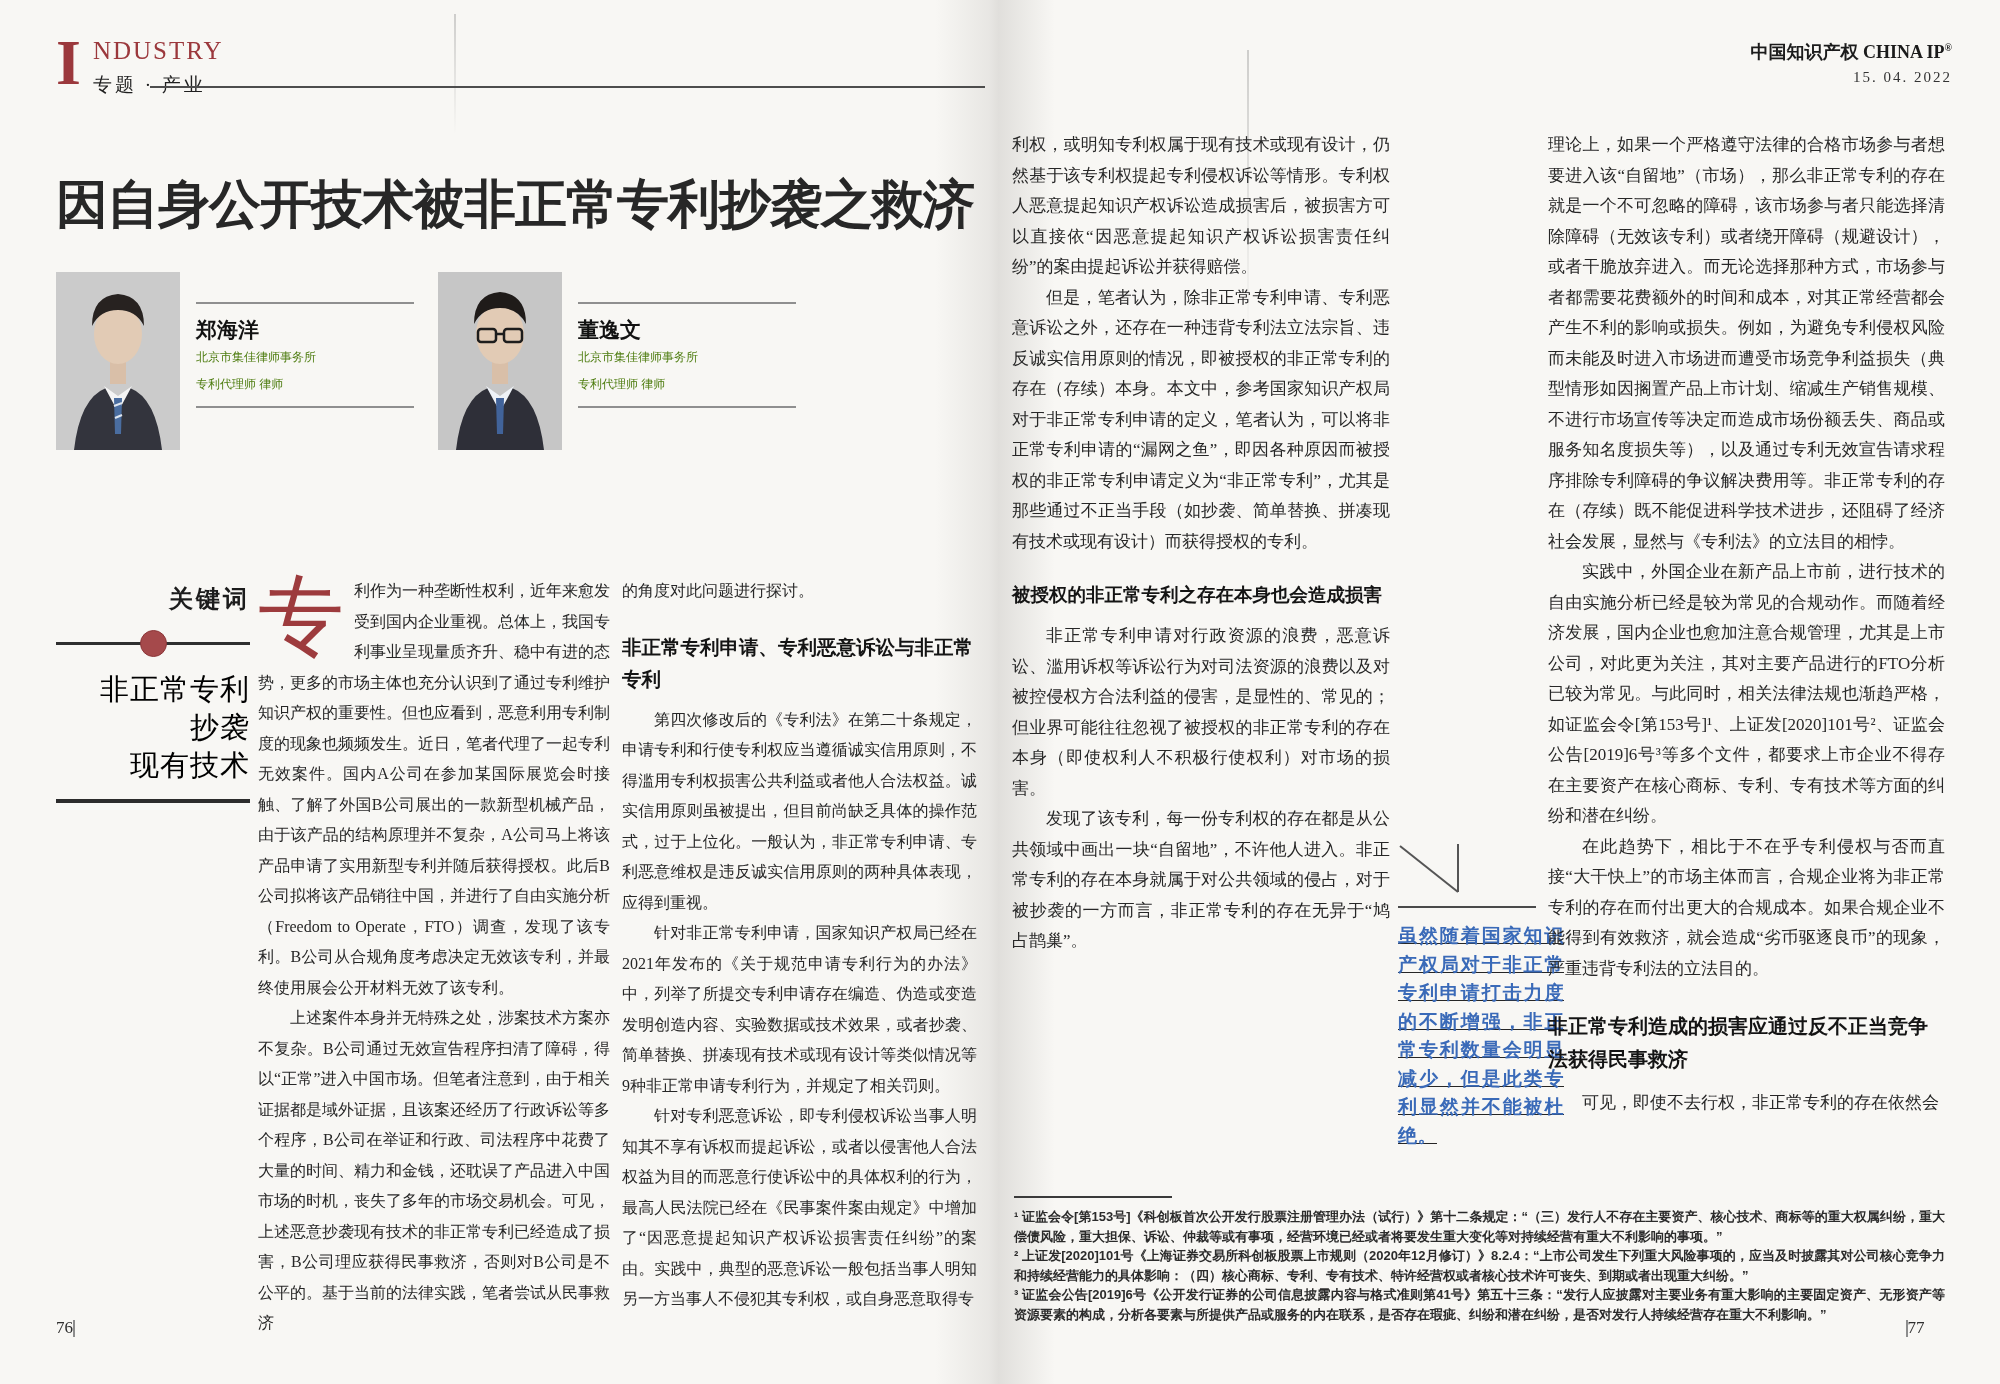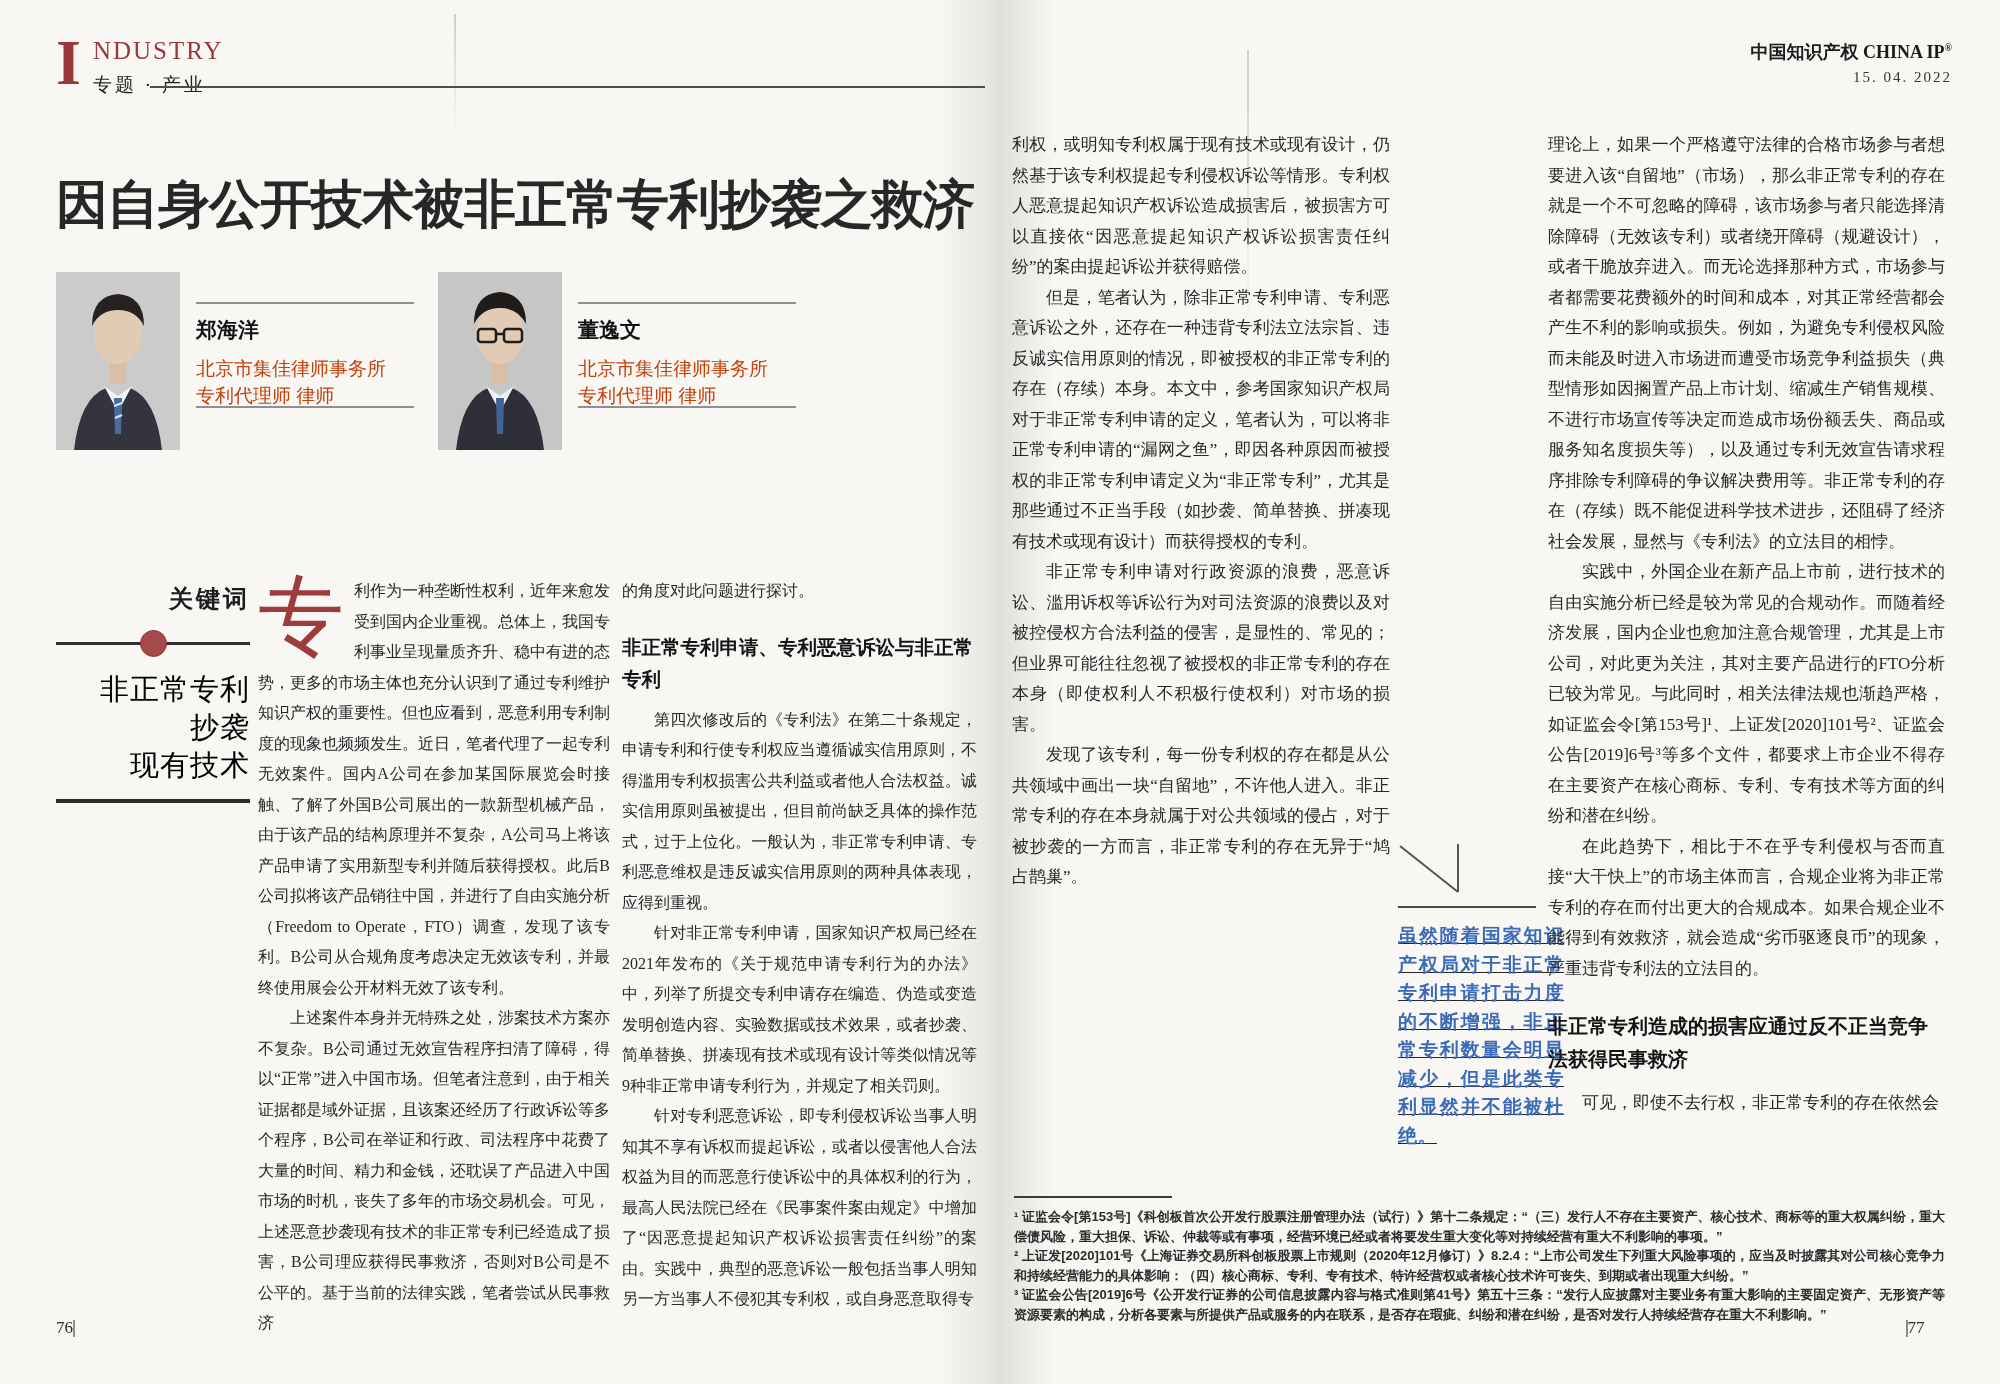--- a/index.html
+++ b/index.html
@@ -51,21 +51,21 @@
   
   .authors { position:absolute; left:56px; top:272px; display:flex; gap:24px; }
   .author { display:flex; gap:16px; }
   .photo { width:124px; height:178px; display:block; }
   .ainfo {
     width:218px; margin-top:30px; height:106px;
     border-top:2px solid #8f8f8f; border-bottom:2px solid #8f8f8f;
     padding-top:12px;
   }
   .aname { font-size:21px; font-weight:700; color:#121212; }
-  .aaff  { font-size:19px; line-height:27px; color:#c2410c; margin-top:11px; }
+  .aaff  { font-size:12px; line-height:27px; color:#4d7c0f; }
 
   
   .kw { position:absolute; left:56px; top:552px; width:194px; text-align:right;margin-top:31px; }
   .kw-label {
     font-family:"Liberation Serif","DejaVu Serif",serif;
     font-weight:700; font-size:24px; letter-spacing:3px; color:#1c1c1c;
   }
   .kw-dotline { display:flex; align-items:center; margin-top:15px; }
   .kw-dotline .ln { flex:1; height:3px; background:#2f2f2f; }
   .kw-dot { width:27px; height:27px; border-radius:50%; background:#a5494b; border:1px solid #8c3638; margin:0 -2px; z-index:1; }
@@ -220,20 +220,21 @@
   <p class="body-text">的角度对此问题进行探讨。</p>
   <h2 class="sec-head">非正常专利申请、专利恶意诉讼与非正常专利</h2>
   <p class="body-text indent">第四次修改后的《专利法》在第二十条规定，申请专利和行使专利权应当遵循诚实信用原则，不得滥用专利权损害公共利益或者他人合法权益。诚实信用原则虽被提出，但目前尚缺乏具体的操作范式，过于上位化。一般认为，非正常专利申请、专利恶意维权是违反诚实信用原则的两种具体表现，应得到重视。</p>
   <p class="body-text indent">针对非正常专利申请，国家知识产权局已经在2021年发布的《关于规范申请专利行为的办法》中，列举了所提交专利申请存在编造、伪造或变造发明创造内容、实验数据或技术效果，或者抄袭、简单替换、拼凑现有技术或现有设计等类似情况等9种非正常申请专利行为，并规定了相关罚则。</p>
   <p class="body-text indent">针对专利恶意诉讼，即专利侵权诉讼当事人明知其不享有诉权而提起诉讼，或者以侵害他人合法权益为目的而恶意行使诉讼中的具体权利的行为，最高人民法院已经在《民事案件案由规定》中增加了“因恶意提起知识产权诉讼损害责任纠纷”的案由。实践中，典型的恶意诉讼一般包括当事人明知另一方当事人不侵犯其专利权，或自身恶意取得专</p>
 </div>
 
 <div class="col r-col1">
   <p class="body-text pr-text">利权，或明知专利权属于现有技术或现有设计，仍然基于该专利权提起专利侵权诉讼等情形。专利权人恶意提起知识产权诉讼造成损害后，被损害方可以直接依“因恶意提起知识产权诉讼损害责任纠纷”的案由提起诉讼并获得赔偿。</p>
   <p class="body-text pr-text indent">但是，笔者认为，除非正常专利申请、专利恶意诉讼之外，还存在一种违背专利法立法宗旨、违反诚实信用原则的情况，即被授权的非正常专利的存在（存续）本身。本文中，参考国家知识产权局对于非正常专利申请的定义，笔者认为，可以将非正常专利申请的“漏网之鱼”，即因各种原因而被授权的非正常专利申请定义为“非正常专利”，尤其是那些通过不正当手段（如抄袭、简单替换、拼凑现有技术或现有设计）而获得授权的专利。</p>
+  <h2 class="sec-head">被授权的非正常专利之存在本身也会造成损害</h2>
   <p class="body-text pr-text indent">非正常专利申请对行政资源的浪费，恶意诉讼、滥用诉权等诉讼行为对司法资源的浪费以及对被控侵权方合法利益的侵害，是显性的、常见的；但业界可能往往忽视了被授权的非正常专利的存在本身（即使权利人不积极行使权利）对市场的损害。</p>
   <p class="body-text pr-text indent">发现了该专利，每一份专利权的存在都是从公共领域中画出一块“自留地”，不许他人进入。非正常专利的存在本身就属于对公共领域的侵占，对于被抄袭的一方而言，非正常专利的存在无异于“鸠占鹊巢”。</p>
 </div>
 
 <div class="pq">
   <svg class="pq-arrow" width="72" height="58" viewBox="0 0 72 58">
     <line x1="2" y1="4" x2="60" y2="50" stroke="#555" stroke-width="2"></line>
     <line x1="60" y1="2" x2="60" y2="50" stroke="#555" stroke-width="2"></line>
   </svg>
   <div class="pq-rule"></div>

